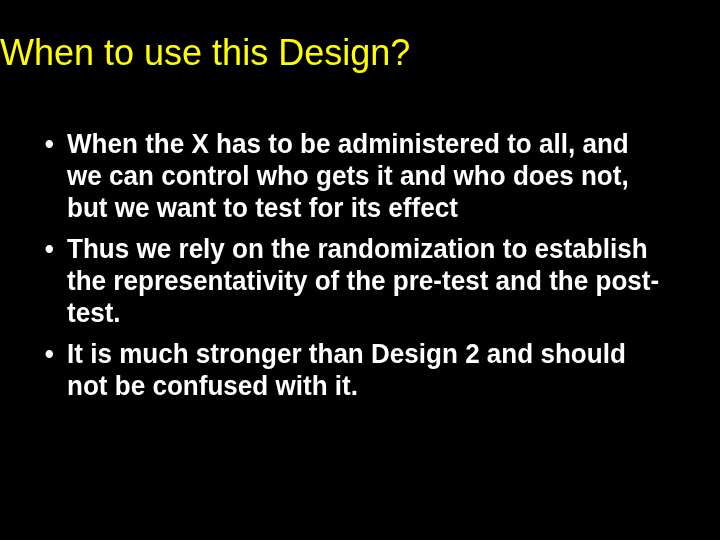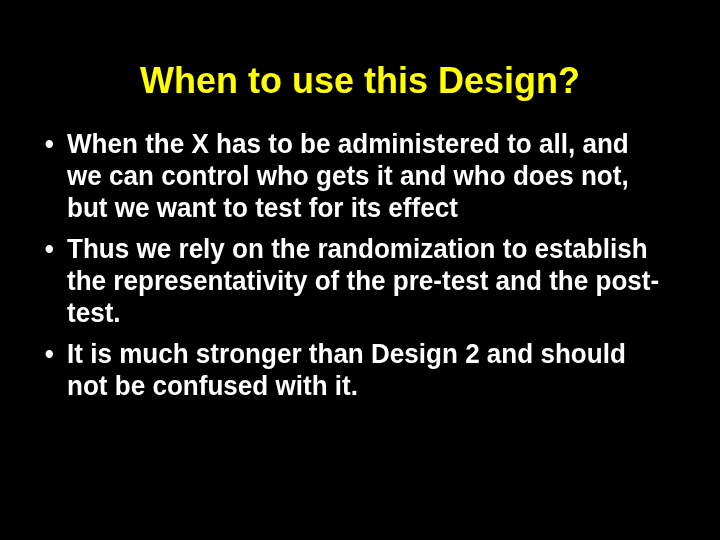--- a/index.html
+++ b/index.html
@@ -12,26 +12,26 @@
     width: 720px;
     height: 540px;
     background: #000000;
     overflow: hidden;
     font-family: "Liberation Sans", "DejaVu Sans", sans-serif;
     -webkit-font-smoothing: antialiased;
   }
   #slide-title {
     position: absolute;
     left: 0;
-    top: 60px;
+    top: 32px;
     width: 720px;
-    text-align: center;
+    text-align: left;
     color: #ffff00;
     font-size: 36px;
-    font-weight: bold;
+    font-weight: normal;
     line-height: 42px;
     letter-spacing: 0px;
     white-space: nowrap;
   }
   #bullet-list {
     position: absolute;
     left: 40px;
     top: 128px;
     width: 650px;
     margin: 0;

